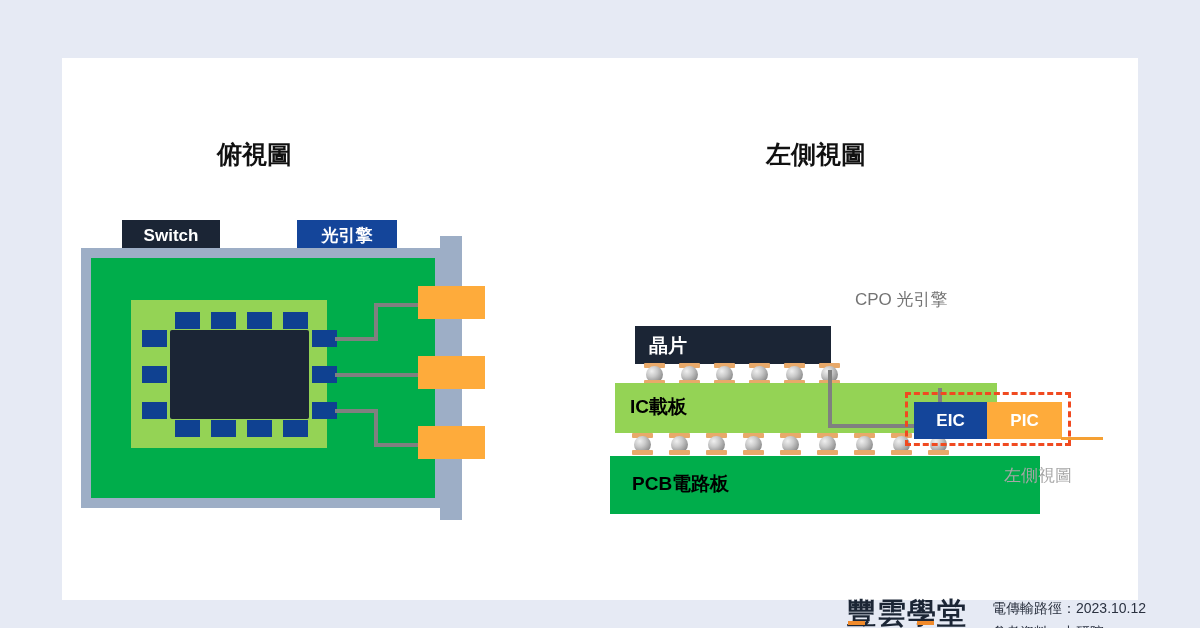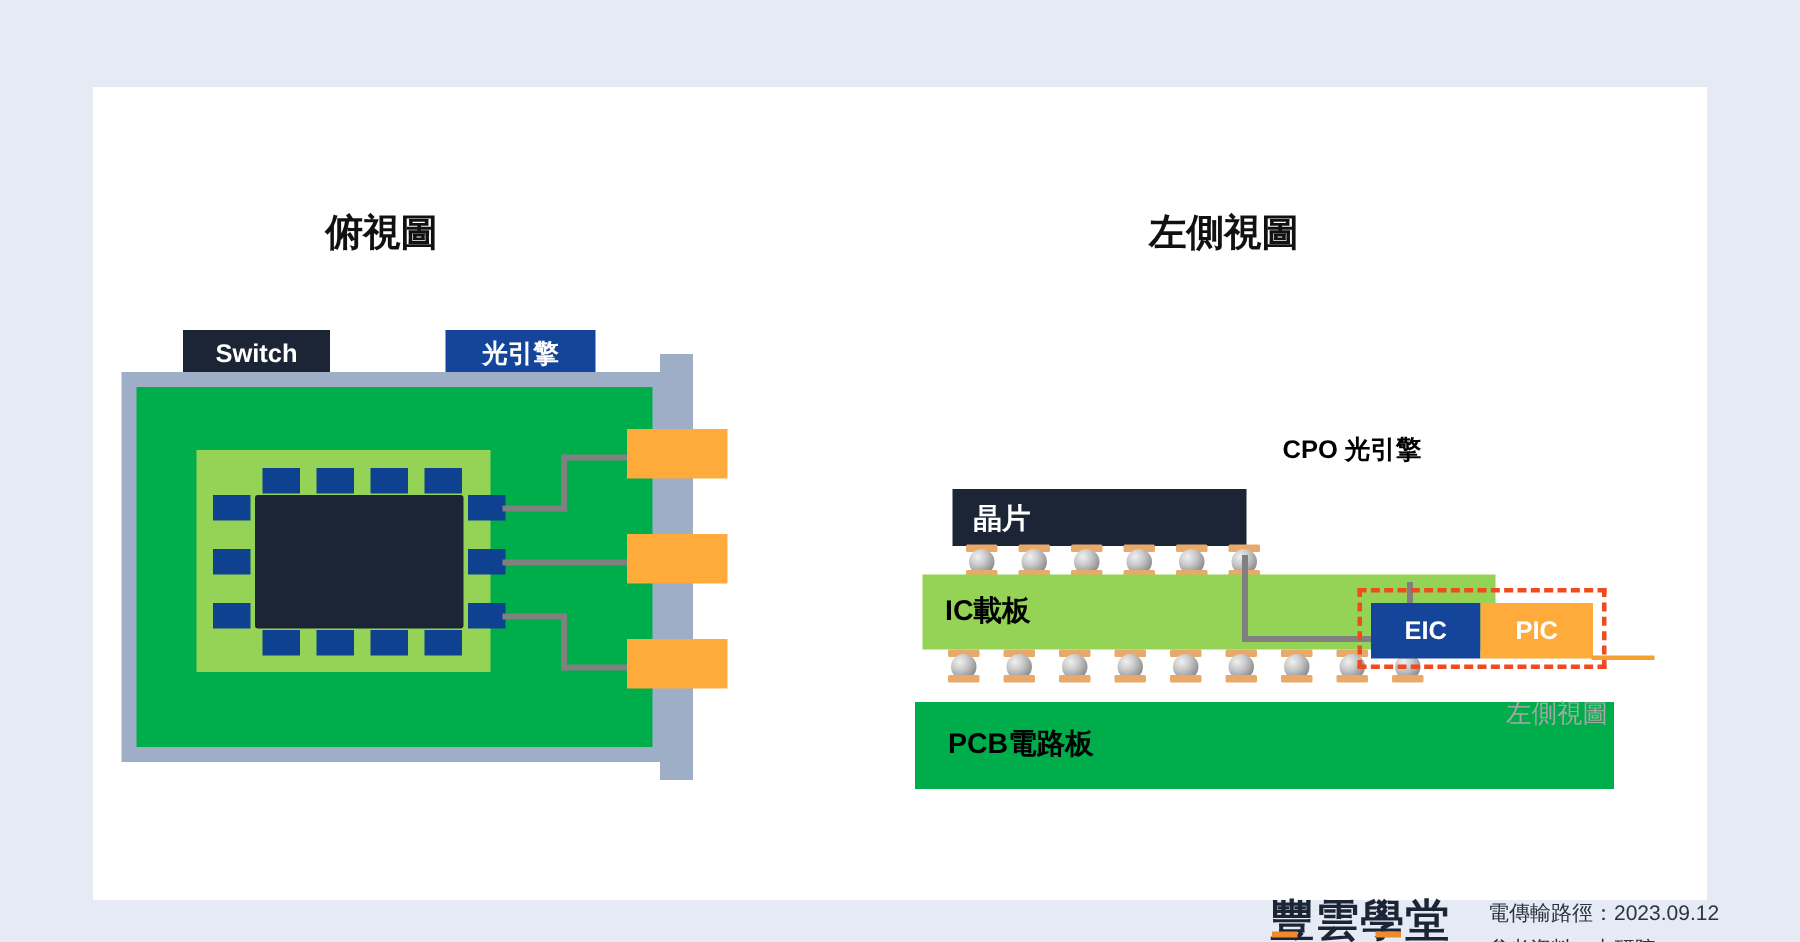--- a/index.html
+++ b/index.html
@@ -104,22 +104,22 @@
     background: #feab3b;
   }
 
   
   .sideview { position: absolute; left: 0; top: 0; }
 
   .cpo-caption {
     position: absolute;
     left: 793px; top: 230px;
     font-size: 17px;
-    font-weight: bold;
-    color: #000000;
+    font-weight: normal;
+    color: #737373;
     white-space: nowrap;
   }
   .chip-block {
     position: absolute;
     left: 573px; top: 268px;
     width: 196px; height: 38px;
     background: #1b2535;
   }
   .chip-block .lbl {
     position: absolute;
@@ -139,23 +139,22 @@
     position: absolute;
     left: 15px; top: 11px;
     color: #000000;
     font-size: 19px;
     font-weight: bold;
     white-space: nowrap;
   }
   .pcb-bar {
     position: absolute;
     left: 548px; top: 398px;
-    width: 466px; height: 58px;
+    width: 430px; height: 58px;
     background: #00ad4b;
-    margin-top: 12px;
   }
   .pcb-bar .lbl {
     position: absolute;
     left: 22px; top: 15px;
     color: #000000;
     font-size: 19px;
     font-weight: bold;
     white-space: nowrap;
   }
   .ball {
@@ -385,20 +384,20 @@
 
     <div class="epath-label">左側視圖</div>
   </div>
 
   <div class="footer">
     <div class="logo">豐雲學堂</div>
     <div class="logo-underline" style="left:786px; top:563px; width:17px;"></div>
     <div class="logo-underline" style="left:855px; top:563px; width:17px;"></div>
 
     <div class="meta row1">
-      <span>電傳輸路徑：</span><span>2023.09.12</span>
+      <span>電傳輸路徑：</span><span>2023.10.12</span>
     </div>
     <div class="meta row2">
       <span>參考資料：</span><span>中研院</span>
     </div>
   </div>
 
 </div>
 
 </body></html>

